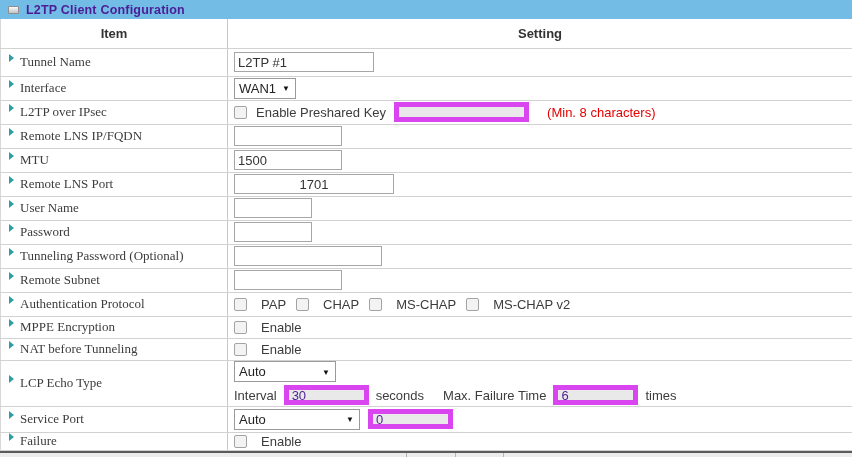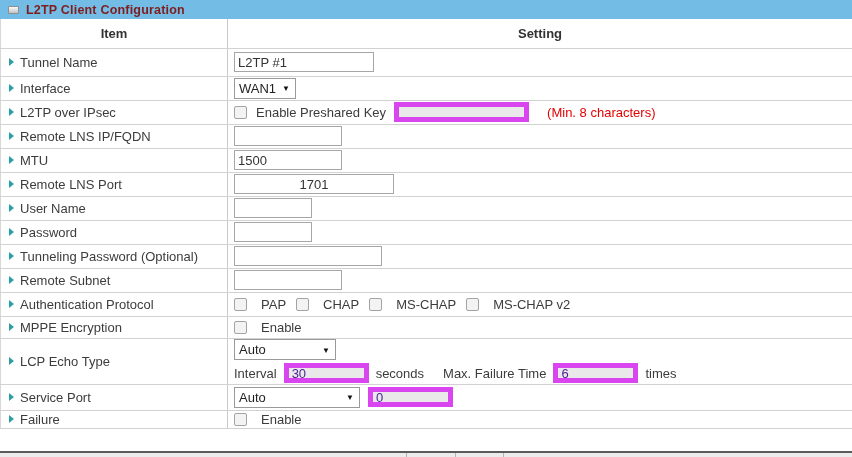--- a/index.html
+++ b/index.html
@@ -20,21 +20,21 @@
     padding-left: 8px;
   }
   .section-icon {
     width: 11px; height: 8px;
     background: linear-gradient(#fafafa, #c2c2c2);
     border: 1px solid #8f8f8f;
     border-radius: 1px;
     margin-right: 7px;
   }
   .section-title {
-    color: #7f1d1d; font-weight: bold; font-size: 12.5px;
+    color: #4c1d95; font-weight: bold; font-size: 12.5px;
     letter-spacing: 0.2px;
   }
   
   table.cfg {
     width: 852px;
     border-collapse: collapse;
     table-layout: fixed;
   }
   table.cfg td, table.cfg th {
     border-bottom: 1px solid #d2d2d2;
@@ -42,21 +42,21 @@
     font-size: 13px;
   }
   table.cfg th { font-weight: bold; color: #333; text-align: center; height: 29px; }
   td.item-col {
     border-right: 1px solid #c9c9c9;
     border-left: 1px solid #d8d8d8;
     padding-left: 8px;
   }
   td.set-col { padding-left: 6px; }
   th.item-col-h { border-right: 1px solid #c9c9c9; border-left: 1px solid #d8d8d8; }
-  .label-wrap { display: flex; align-items: center; }
+  .label-wrap { display: flex; align-items: flex-start; font-family: Liberation Serif, serif; }
   .arrow-icon {
     width: 0; height: 0;
     border-left: 5px solid #2e9ea4;
     border-top: 4px solid transparent;
     border-bottom: 4px solid transparent;
     margin-right: 6px;
     flex: 0 0 auto;
   }
   
   .rh-28 { height: 28px; } .rh-24 { height: 24px; } .rh-22 { height: 22px; }
@@ -293,20 +293,34 @@
             </span>
           </td>
       <td class="set-col">
         <span class="cb-group">
               <input class="cbx" type="checkbox" style="">
               <span>Enable</span>
             </span>
       </td>
     </tr>
 
+    <tr class="rh-22">
+      <td class="item-col">
+            <span class="label-wrap">
+              <span class="arrow-icon"></span>
+              <span>NAT before Tunneling</span>
+            </span>
+          </td>
+      <td class="set-col">
+        <span class="cb-group">
+              <input class="cbx" type="checkbox" style="">
+              <span>Enable</span>
+            </span>
+      </td>
+    </tr>
 
     <tr class="rh-46">
       <td class="item-col">
             <span class="label-wrap">
               <span class="arrow-icon"></span>
               <span>LCP Echo Type</span>
             </span>
           </td>
       <td class="set-col">
         <div class="lcp-cell">

